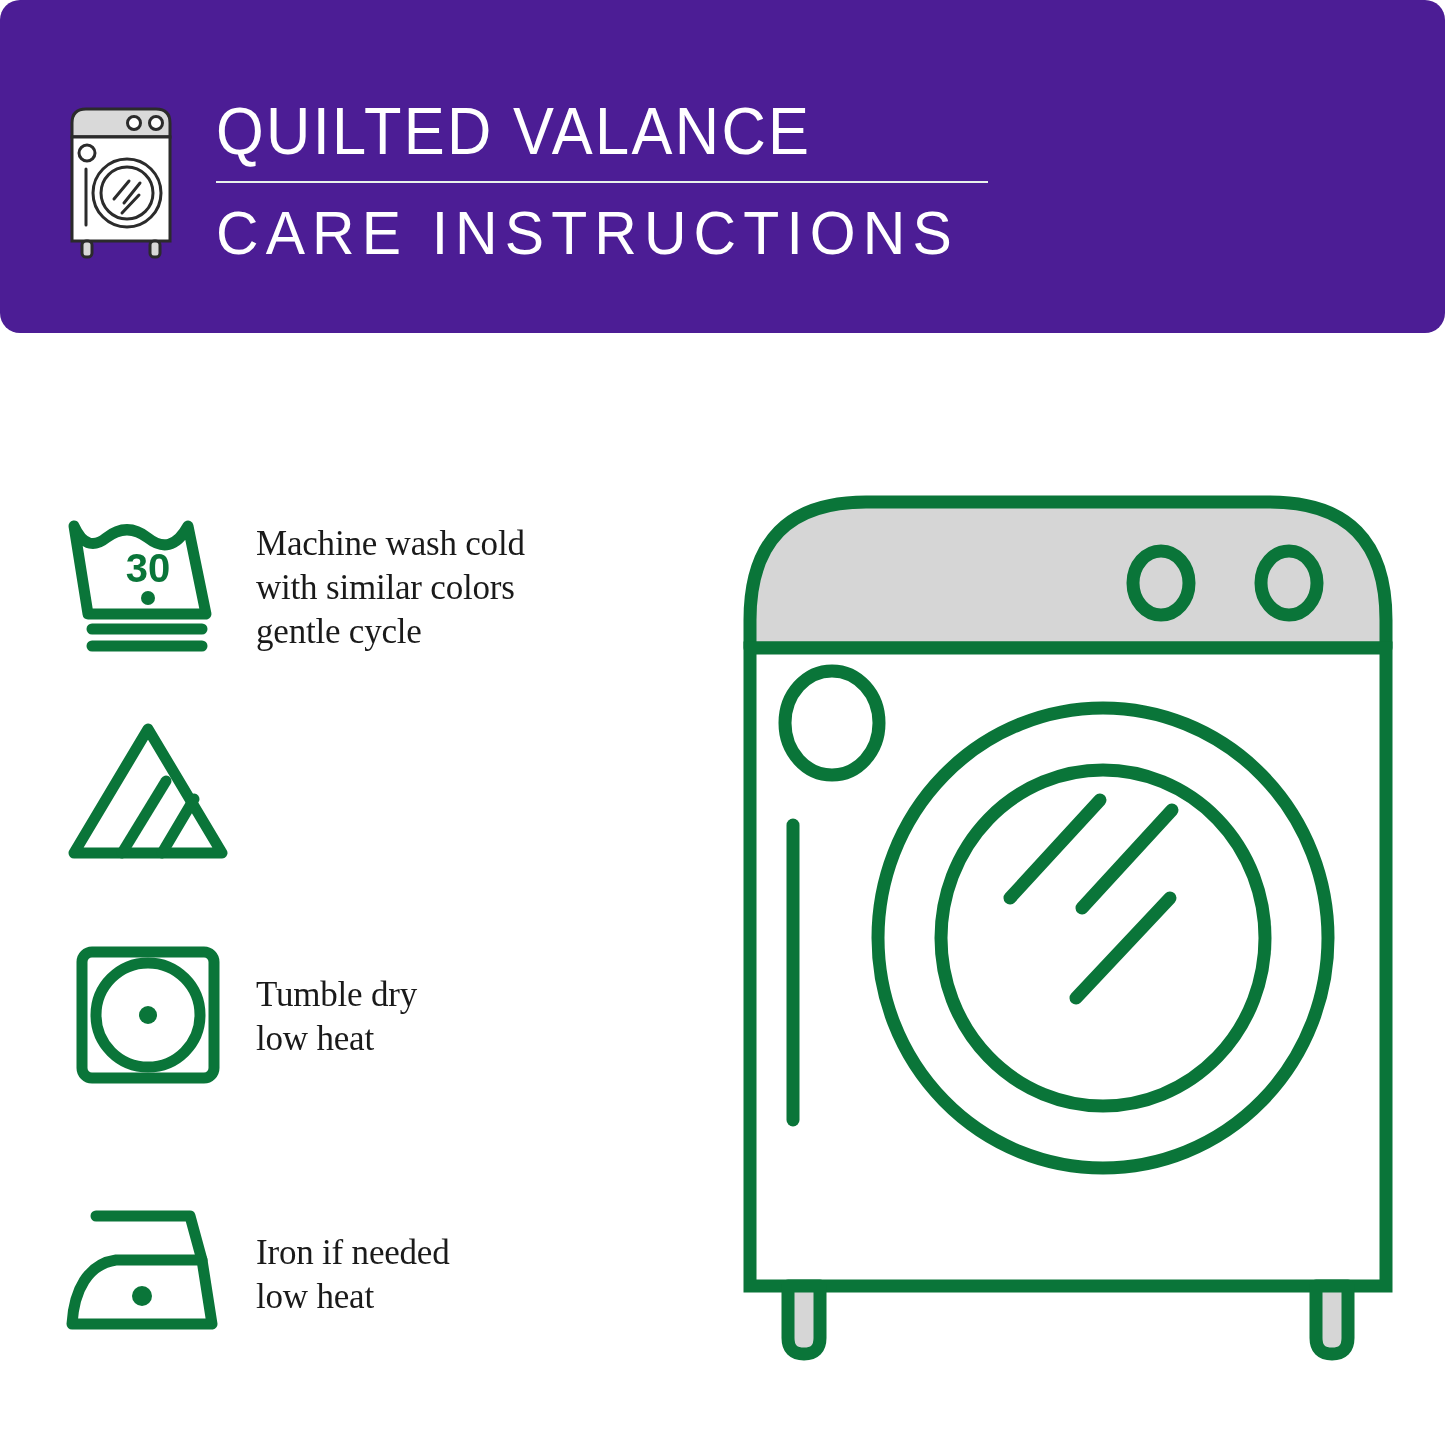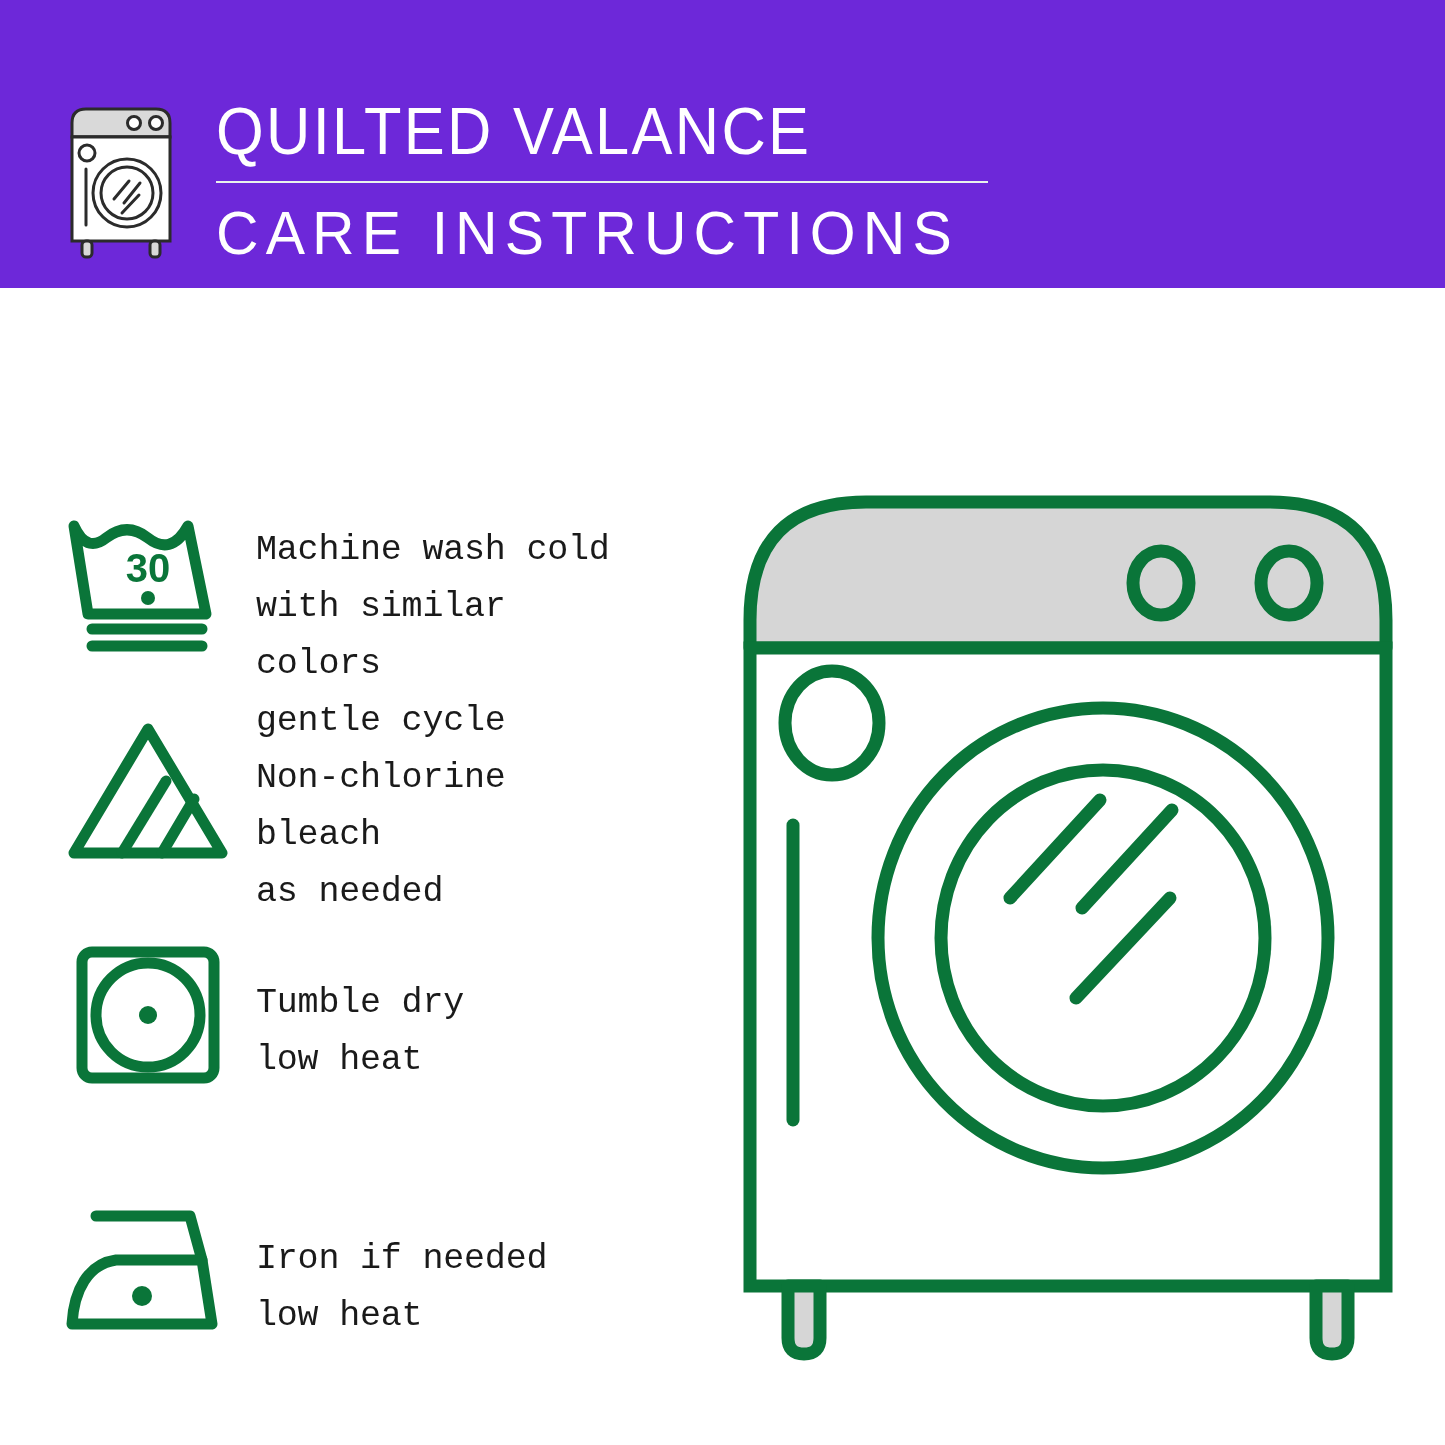--- a/index.html
+++ b/index.html
@@ -14,23 +14,24 @@
     overflow: hidden;
     position: relative;
   }
 
   
   .header {
     position: absolute;
     left: 0;
     top: 0;
     width: 1445px;
-    height: 288px;
-    background: #6d28d9;
+    height: 333px;
+    background: #4c1d95;
     box-sizing: border-box;
+    border-radius: 20px;
   }
   .header-inner {
     position: absolute;
     left: 62px;
     top: 95px;
     display: flex;
     align-items: flex-start;
   }
   .header-logo {
     width: 118px;
@@ -82,39 +83,39 @@
   }
   .care-row {
     position: absolute;
     left: 62px;
     display: flex;
     align-items: flex-start;
     width: 560px;
   }
   .care-row.r0 { top: 168px; }
   .care-row.r1 { top: 375px; }
-  .care-row.r2 { top: 598px; align-items: center; }
+  .care-row.r2 { top: 598px; }
   .care-row.r3 { top: 856px; }
 
   .care-symbol {
     width: 172px;
     height: 150px;
     flex: 0 0 auto;
     display: flex;
     align-items: center;
     justify-content: center;
   }
   .care-symbol svg { display: block; }
 
   .care-text {
     margin-left: 22px;
     color: #1a1a1a;
     font-size: 35px;
-    line-height: 57px;
-    font-family: Liberation Mono, monospace;
+    line-height: 44px;
+    font-family: Liberation Serif, serif;
     white-space: pre-line;
     letter-spacing: -0.2px;
   }
   .care-row.r0 .care-text { padding-top: 12px; }
   .care-row.r1 .care-text { padding-top: 33px; }
   .care-row.r2 .care-text { padding-top: 33px; }
   .care-row.r3 .care-text { padding-top: 33px; }
 
   
   .washer-wrap {
@@ -193,22 +194,20 @@
   <div class="care-row r1">
     <span class="care-symbol">
       <svg viewBox="0 0 172 150" width="172" height="150" aria-hidden="true">
         <g fill="none" stroke="#0a7539" stroke-width="11" stroke-linecap="round" stroke-linejoin="round">
           <path d="M86 12 L160 136 L12 136 Z"></path>
           <line x1="60" y1="136" x2="104" y2="64"></line>
           <line x1="100" y1="136" x2="132" y2="82"></line>
         </g>
       </svg>
     </span>
-    <div class="care-text">Non-chlorine bleach
-as needed</div>
   </div>
 
   <div class="care-row r2">
     <span class="care-symbol">
       <svg viewBox="0 0 172 150" width="172" height="150" aria-hidden="true">
         <g fill="none" stroke="#0a7539" stroke-width="11" stroke-linecap="round" stroke-linejoin="round">
           <rect x="20" y="12" width="132" height="126" rx="10"></rect>
           <circle cx="86" cy="75" r="52"></circle>
         </g>
         <circle cx="86" cy="75" r="9" fill="#0a7539"></circle>

